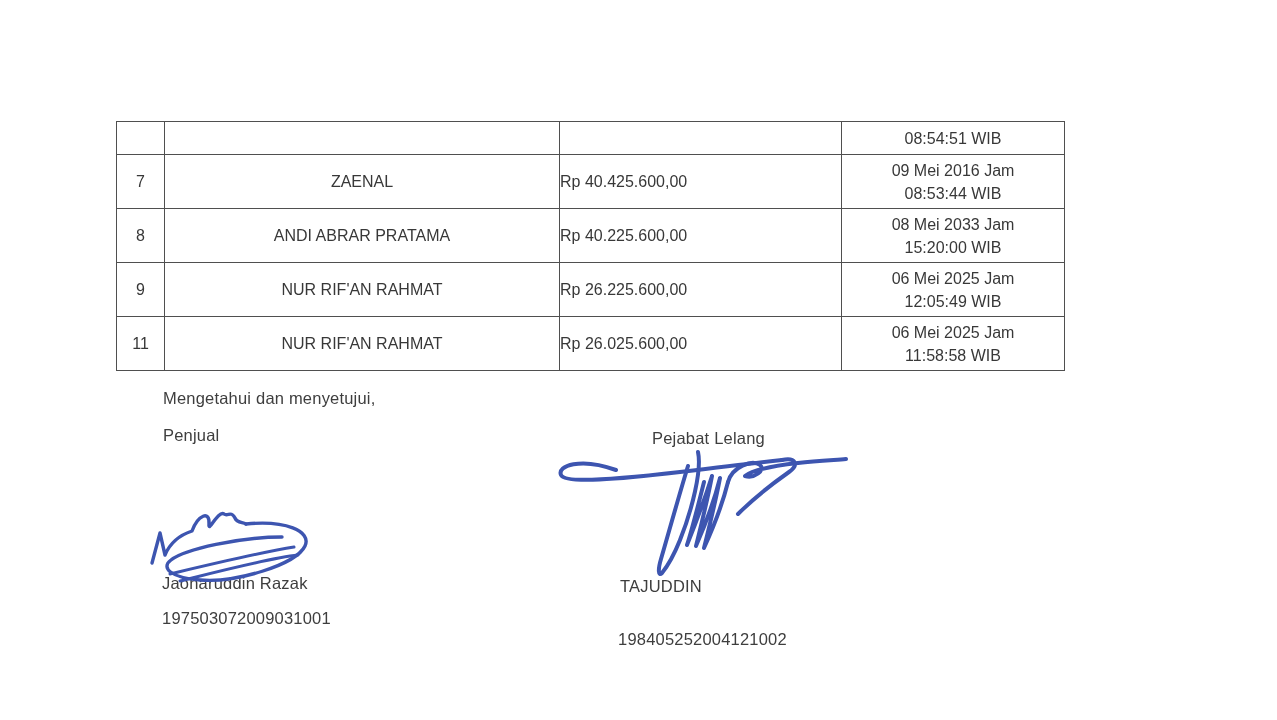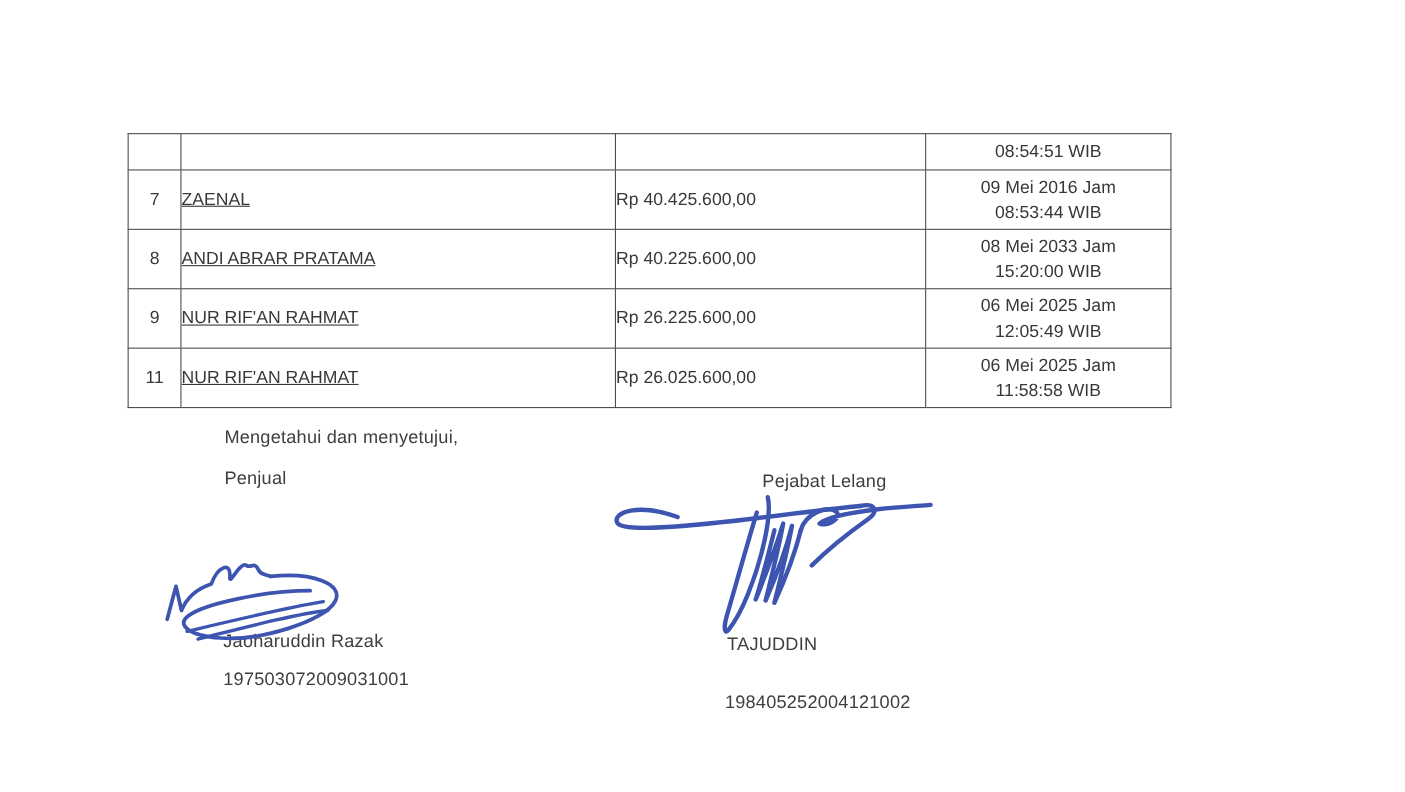--- a/index.html
+++ b/index.html
@@ -22,28 +22,28 @@
   }
   table.bid-table td {
     border: 1.4px solid #4f4f4f;
     padding: 0;
     font-size: 16px;
     color: #383838;
     vertical-align: middle;
     overflow: hidden;
   }
   .col-no     { width: 47px;  text-align: center; }
-  .col-name   { width: 394px; text-align: left;  padding-left: 5px; text-decoration: underline; }
+  .col-name   { width: 394px; text-align: center;  padding-left: 5px; }
   .col-amount { width: 281px; text-align: left; padding-right: 7px; }
   .col-date   { width: 222px; text-align: center; font-size: 15.5px; line-height: 23px; }
   tr.row-continued { height: 33px; }
   tr.row-item      { height: 54px; }
 
   
-  .abs { position: absolute; white-space: nowrap; margin-left: 41px; }
+  .abs { position: absolute; white-space: nowrap; }
   .txt { font-size: 16.5px; color: #3e3e3e; letter-spacing: 0.2px; }
 
   .ack        { left: 163px; top: 389px; }
   .role-left  { left: 163px; top: 426px; }
   .role-right { left: 652px; top: 429px; }
   .name-left  { left: 162px; top: 574px; }
   .nip-left   { left: 162px; top: 609px; }
   .name-right { left: 620px; top: 577px; }
   .nip-right  { left: 618px; top: 630px; }
 

